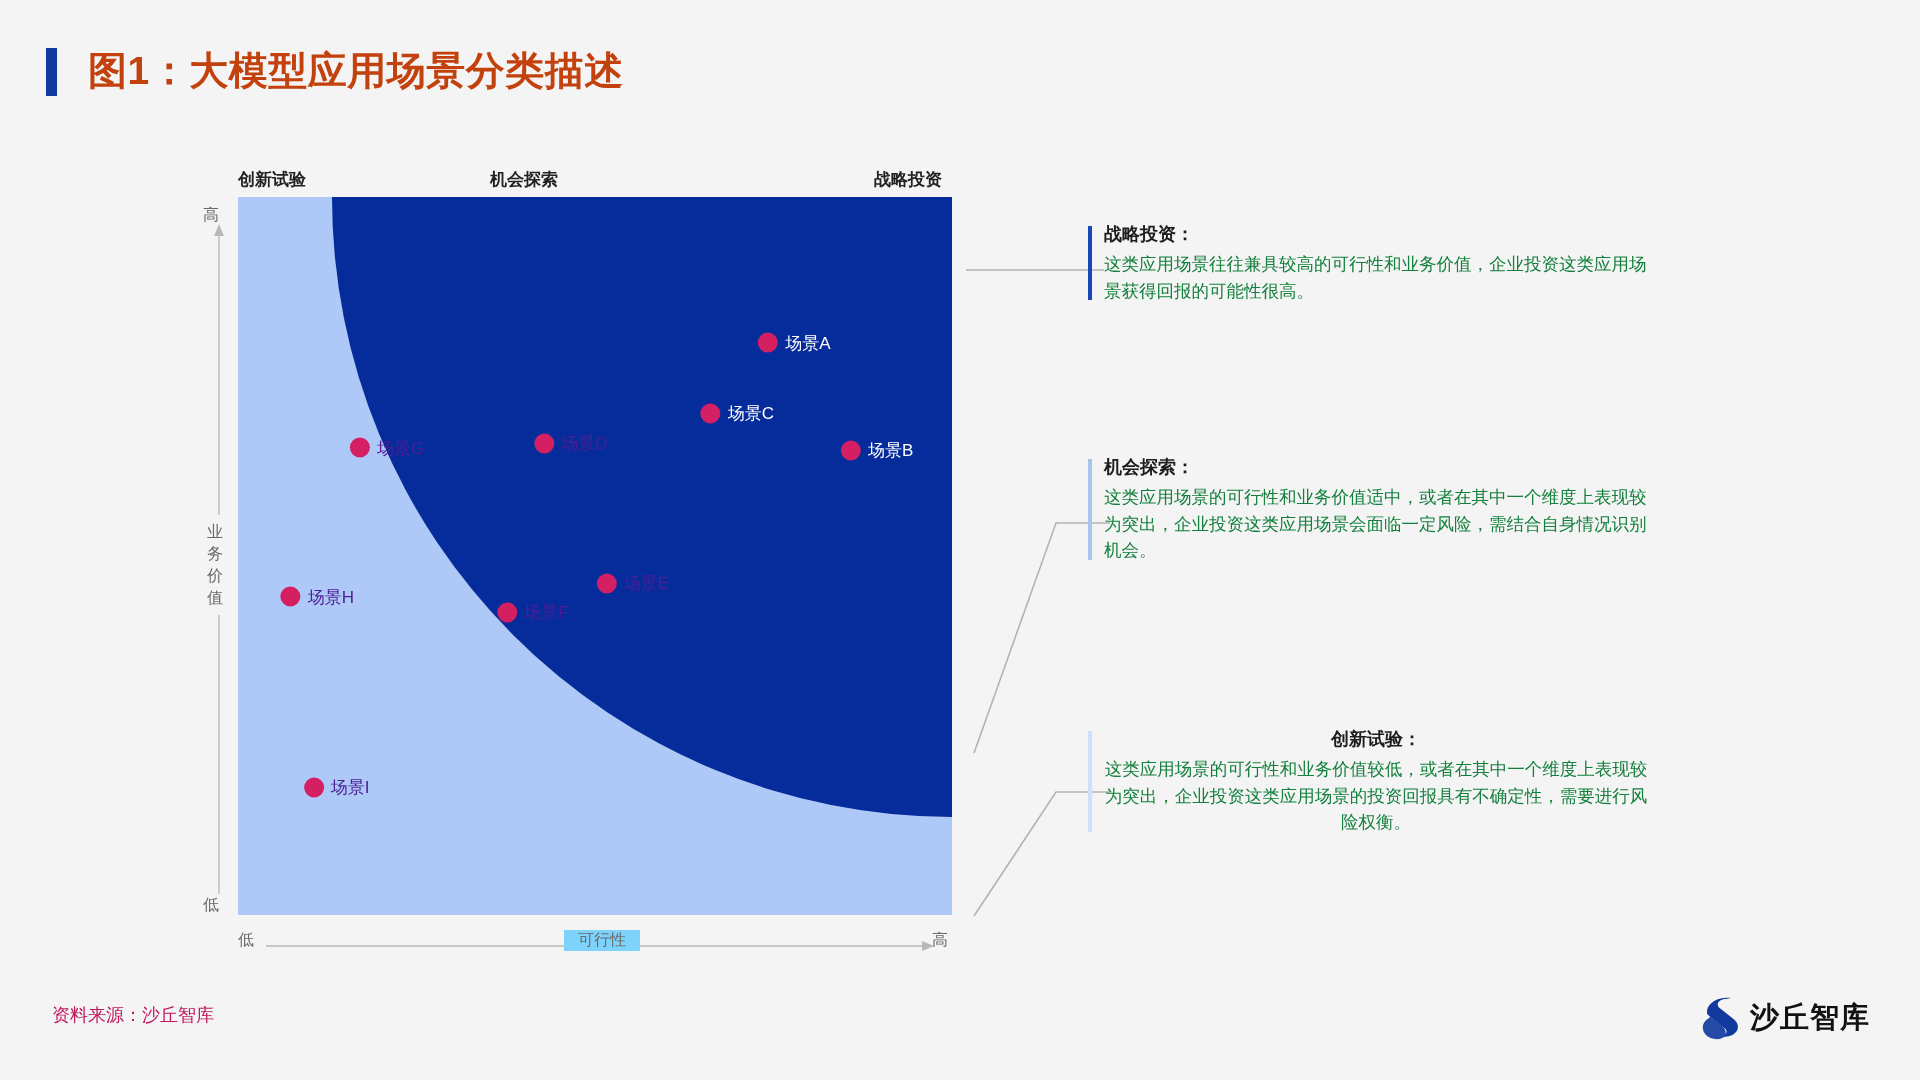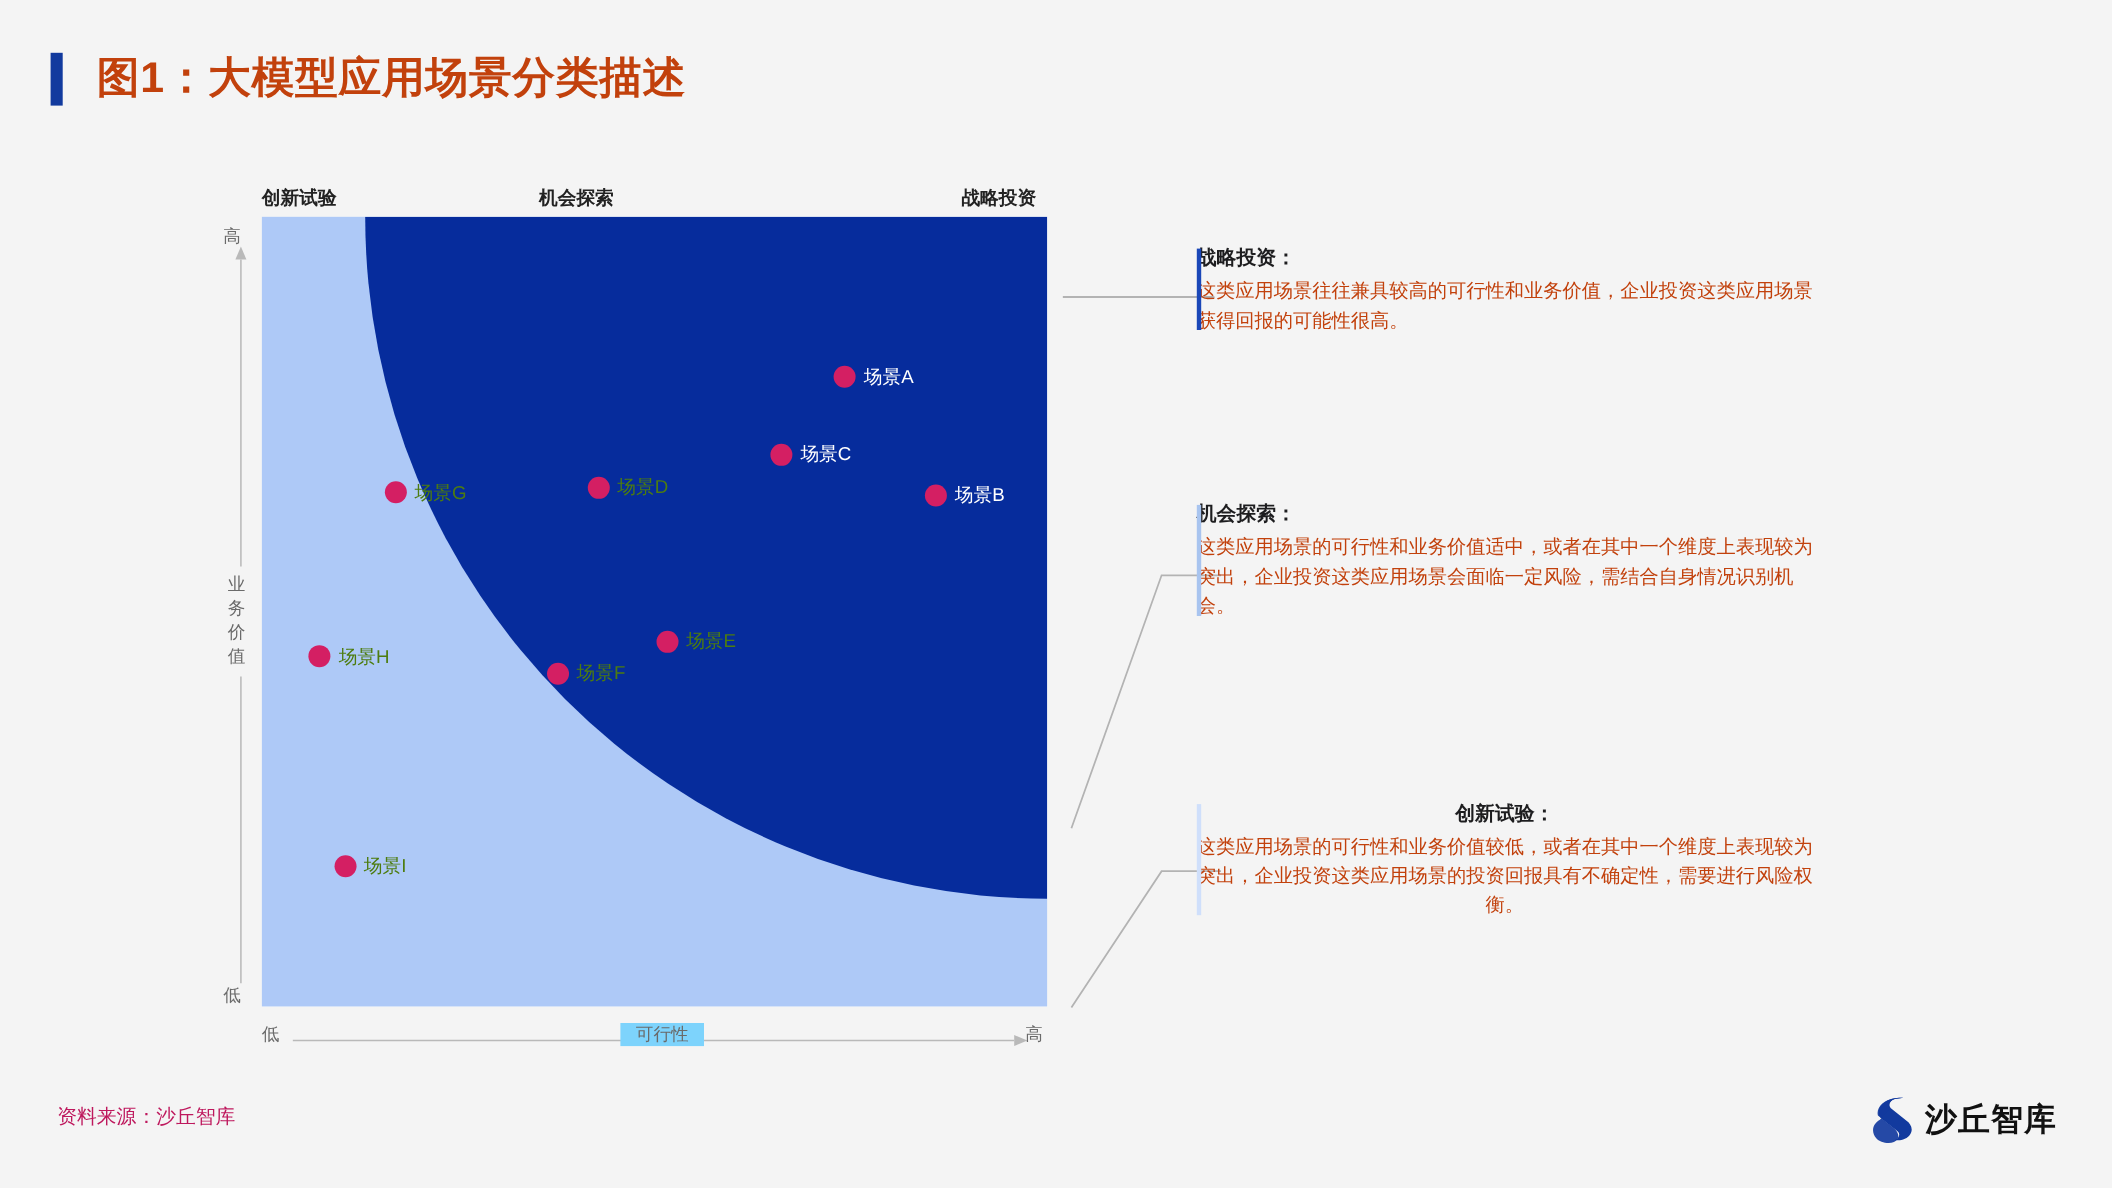--- a/index.html
+++ b/index.html
@@ -62,29 +62,29 @@
     font-size:16px;color:#6a6a6a;background:#7dd3fc;padding:0 14px;
   }
 
   
   .points{position:absolute;left:222px;top:197px;width:828px;height:718px;pointer-events:none;}
   .pt{position:absolute;transform:translate(-50%,-50%);display:flex;align-items:center;white-space:nowrap;}
   .pt .dot{
     width:20px;height:20px;border-radius:50%;
     background:#d41f63;flex:0 0 auto;
   }
-  .pt .lbl{margin-left:7px;font-size:17px;color:#4d7c0f;}
+  .pt .lbl{margin-left:7px;font-size:17px;color:#4c1d95;}
   .pt.on-dark .lbl{color:#ffffff;}
 
   
   .anno{position:absolute;width:560px;}
   .anno .bar{position:absolute;left:0;top:4px;width:4px;bottom:4px;}
-  .anno .body{}
+  .anno .body{padding-left:16px;}
   .anno h4{margin:0 0 5px 0;font-size:18px;font-weight:bold;color:#1d1d1f;}
-  .anno p{margin:0;font-size:17.5px;line-height:1.52;color:#c2410c;}
+  .anno p{margin:0;font-size:17.5px;line-height:1.52;color:#15803d;}
 
   .anno-1{left:1088px;top:222px;}
   .anno-2{left:1088px;top:455px;}
   .anno-3{left:1088px;top:727px;text-align:center;}
 
   .leader{position:absolute;stroke:#b3b3b3;stroke-width:1.6;fill:none;}
 
   
   .source{position:absolute;left:52px;top:1003px;font-size:18px;color:#be185d;}
   .logo{position:absolute;right:50px;top:995px;display:flex;align-items:center;}

